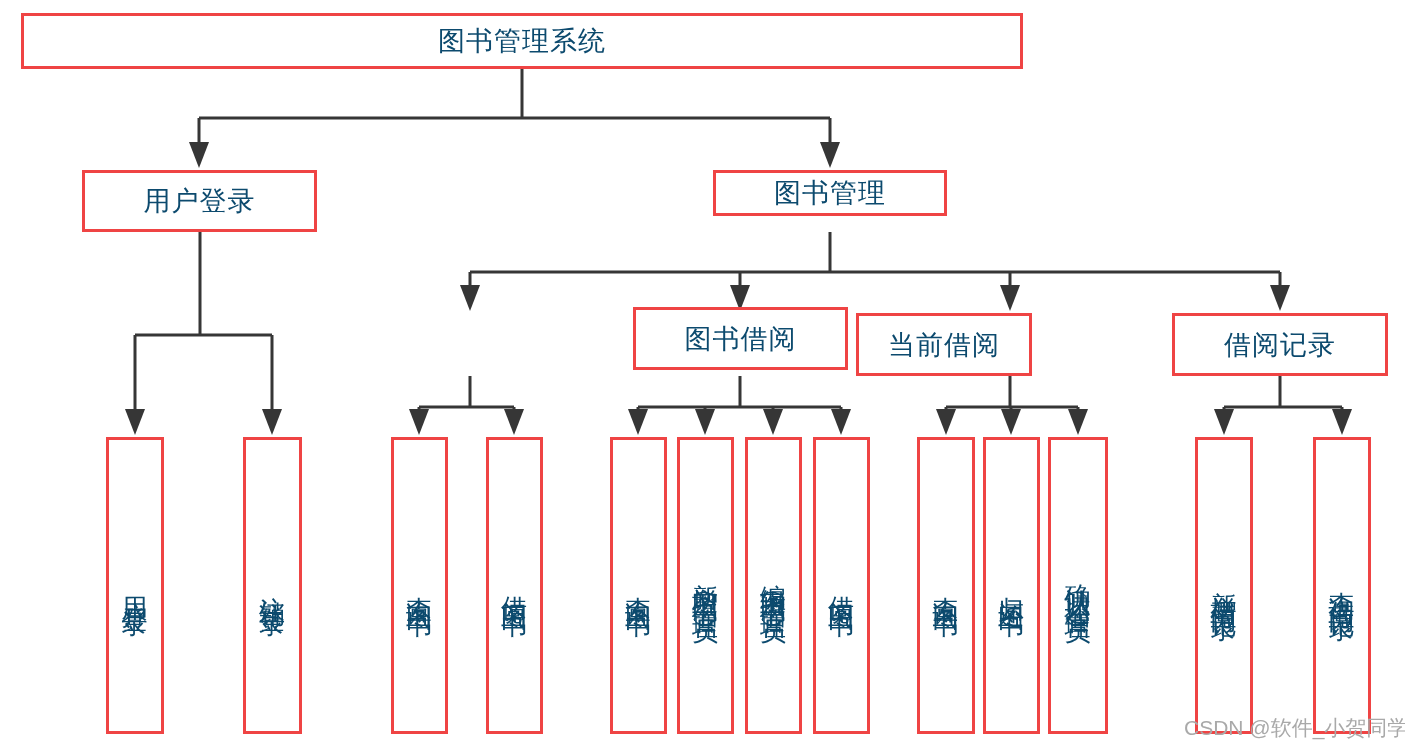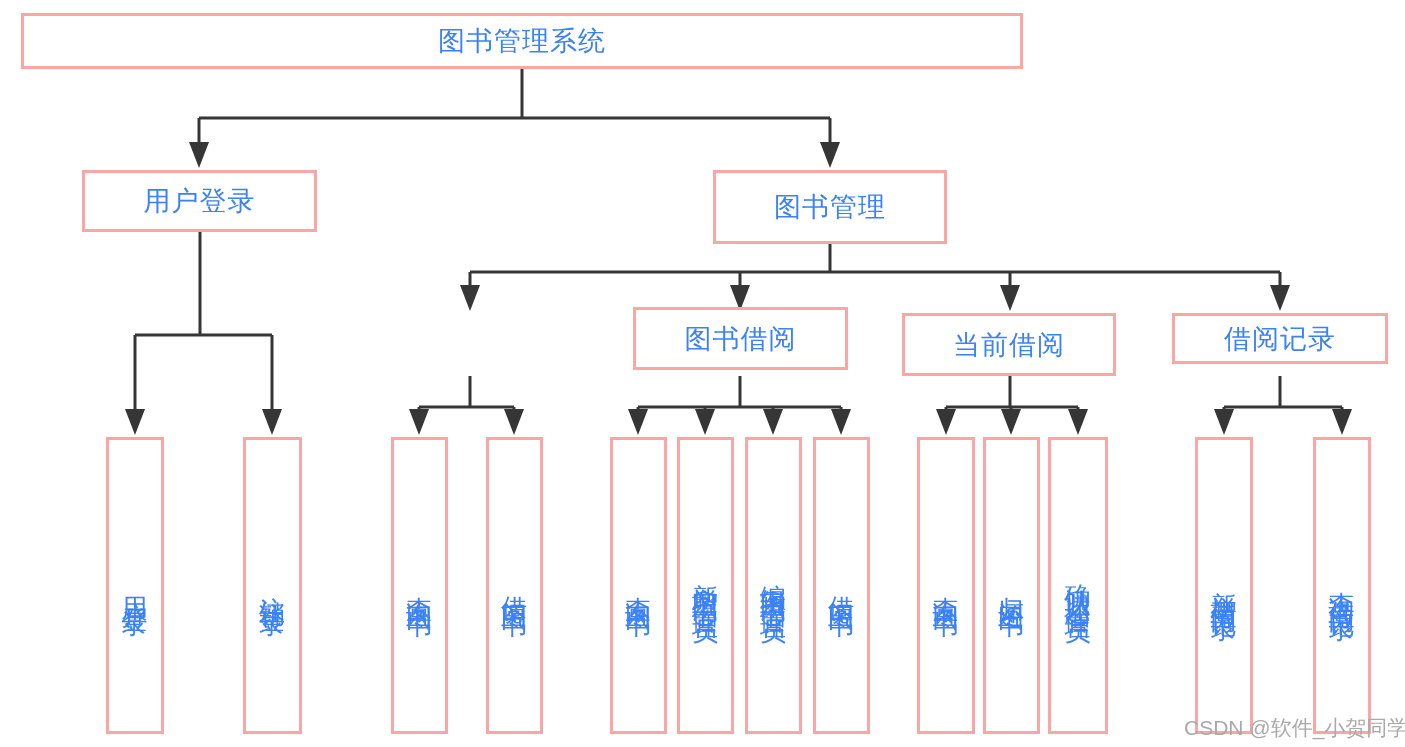--- a/index.html
+++ b/index.html
@@ -10,23 +10,23 @@
     background: #ffffff;
     font-family: "Liberation Sans", sans-serif;
     overflow: hidden;
   }
   #wires { position: absolute; left: 0; top: 0; pointer-events: none; }
   #wires .wire { stroke: #363636; stroke-width: 3; fill: none; }
   #wires .head { fill: #363636; stroke: none; }
   .box {
     position: absolute;
     box-sizing: border-box;
-    border: 3px solid #fca5a5;
+    border: 3px solid #ef4444;
     background: #ffffff;
-    color: #3b82f6;
+    color: #0c4a6e;
     display: flex;
     align-items: center;
     justify-content: center;
     text-align: center;
   }
   .h { font-size: 27px; letter-spacing: 1px; white-space: nowrap; }
   .v span {
     writing-mode: vertical-rl;
     text-orientation: mixed;
     font-size: 26px;
@@ -84,31 +84,31 @@
     <polygon class="head" points="1332,409 1352,409 1342,435"></polygon>
   </svg>
 
   <div class="box h" style="left:21px; top:13px; width:1002px; height:56px">
     <span>图书管理系统</span>
   </div>
 
   <div class="box h" style="left:82px; top:170px; width:235px; height:62px">
     <span>用户登录</span>
   </div>
-  <div class="box h" style="left:713px; top:170px; width:234px; height:74px">
+  <div class="box h" style="left:713px; top:170px; width:234px; height:46px">
     <span>图书管理</span>
   </div>
 
   <div class="box h" style="left:633px; top:307px; width:215px; height:63px">
     <span>图书借阅</span>
   </div>
-  <div class="box h" style="left:902px; top:313px; width:214px; height:63px">
+  <div class="box h" style="left:856px; top:313px; width:176px; height:63px">
     <span>当前借阅</span>
   </div>
-  <div class="box h" style="left:1172px; top:313px; width:216px; height:51px">
+  <div class="box h" style="left:1172px; top:313px; width:216px; height:63px">
     <span>借阅记录</span>
   </div>
 
   <div class="box v" style="left:106px; top:437px; width:58px; height:297px">
     <span>用户登录</span>
   </div>
   <div class="box v" style="left:243px; top:437px; width:59px; height:297px">
     <span>注销登录</span>
   </div>
 

